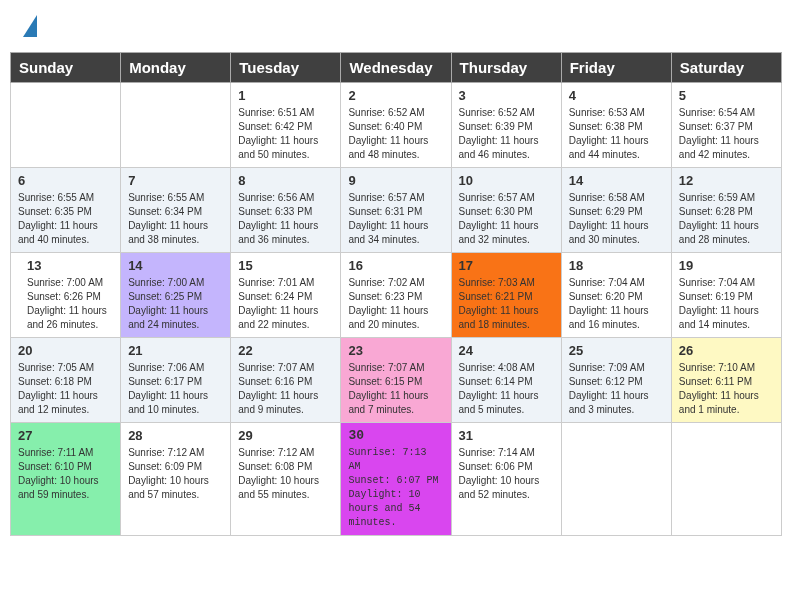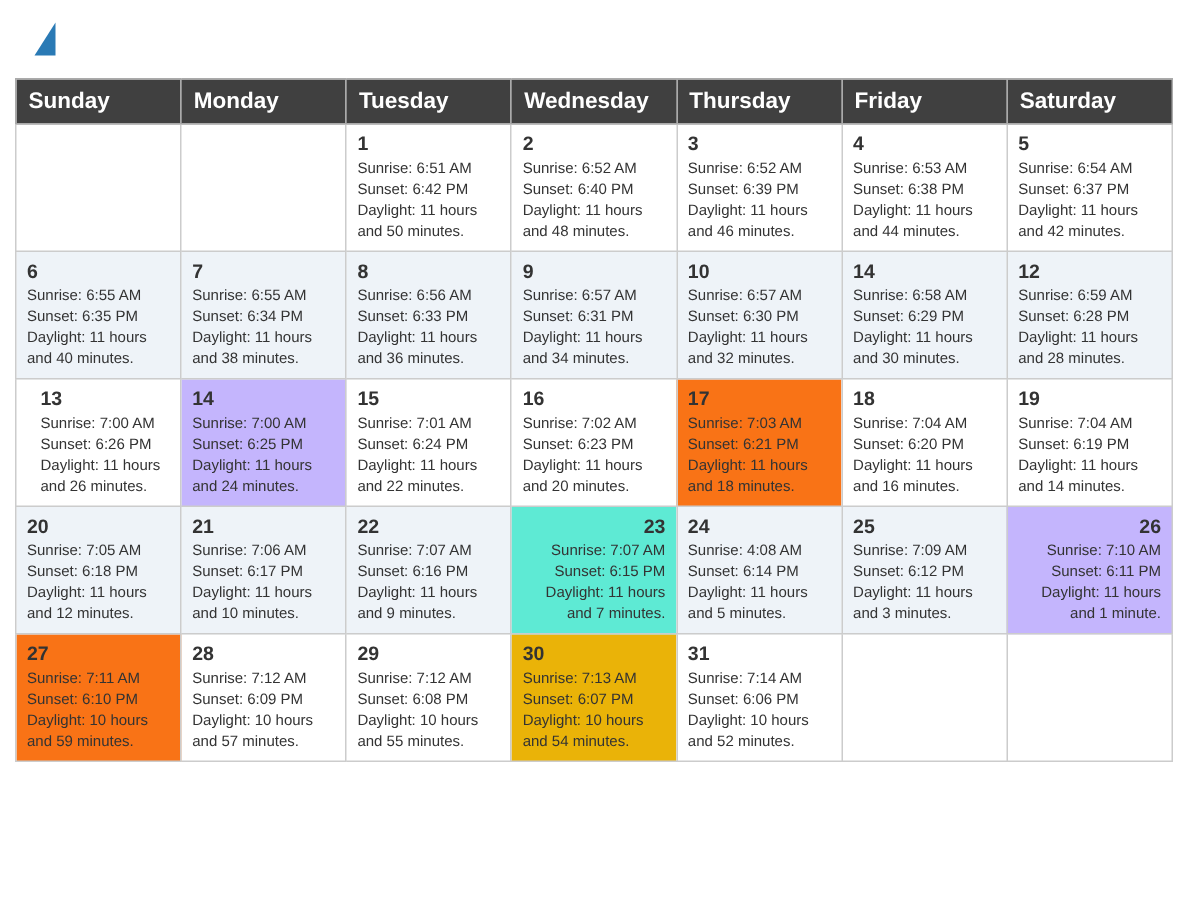--- a/index.html
+++ b/index.html
@@ -265,65 +265,65 @@
           <div class="day-info" style="white-space: pre-line;">Sunrise: 7:06 AM
 Sunset: 6:17 PM
 Daylight: 11 hours and 10 minutes.</div>
         </td>
         <td style="background: rgb(238, 243, 248);">
           <span class="day-number">22</span>
           <div class="day-info" style="white-space: pre-line;">Sunrise: 7:07 AM
 Sunset: 6:16 PM
 Daylight: 11 hours and 9 minutes.</div>
         </td>
-        <td style="background: #5eead4; text-align: right;">
+        <td style="background: #f9a8d4;">
           <span class="day-number">23</span>
           <div class="day-info" style="white-space: pre-line;">Sunrise: 7:07 AM
 Sunset: 6:15 PM
 Daylight: 11 hours and 7 minutes.</div>
         </td>
         <td style="background: rgb(238, 243, 248);">
           <span class="day-number">24</span>
           <div class="day-info" style="white-space: pre-line;">Sunrise: 4:08 AM
 Sunset: 6:14 PM
 Daylight: 11 hours and 5 minutes.</div>
         </td>
         <td style="background: rgb(238, 243, 248);">
           <span class="day-number">25</span>
           <div class="day-info" style="white-space: pre-line;">Sunrise: 7:09 AM
 Sunset: 6:12 PM
 Daylight: 11 hours and 3 minutes.</div>
         </td>
-        <td style="background: #c4b5fd; text-align: right;">
+        <td style="background: #fef9c3;">
           <span class="day-number">26</span>
           <div class="day-info" style="white-space: pre-line;">Sunrise: 7:10 AM
 Sunset: 6:11 PM
 Daylight: 11 hours and 1 minute.</div>
         </td>
       </tr>
       <tr>
-        <td style="background: #f97316;">
+        <td style="background: #86efac;">
           <span class="day-number">27</span>
           <div class="day-info" style="white-space: pre-line;">Sunrise: 7:11 AM
 Sunset: 6:10 PM
 Daylight: 10 hours and 59 minutes.</div>
         </td>
         <td style="background: rgb(255, 255, 255);">
           <span class="day-number">28</span>
           <div class="day-info" style="white-space: pre-line;">Sunrise: 7:12 AM
 Sunset: 6:09 PM
 Daylight: 10 hours and 57 minutes.</div>
         </td>
         <td style="background: rgb(255, 255, 255);">
           <span class="day-number">29</span>
           <div class="day-info" style="white-space: pre-line;">Sunrise: 7:12 AM
 Sunset: 6:08 PM
 Daylight: 10 hours and 55 minutes.</div>
         </td>
-        <td style="background: #eab308;">
+        <td style="background: #d946ef; font-family: Liberation Mono, monospace;">
           <span class="day-number">30</span>
           <div class="day-info" style="white-space: pre-line;">Sunrise: 7:13 AM
 Sunset: 6:07 PM
 Daylight: 10 hours and 54 minutes.</div>
         </td>
         <td style="background: rgb(255, 255, 255);">
           <span class="day-number">31</span>
           <div class="day-info" style="white-space: pre-line;">Sunrise: 7:14 AM
 Sunset: 6:06 PM
 Daylight: 10 hours and 52 minutes.</div>

